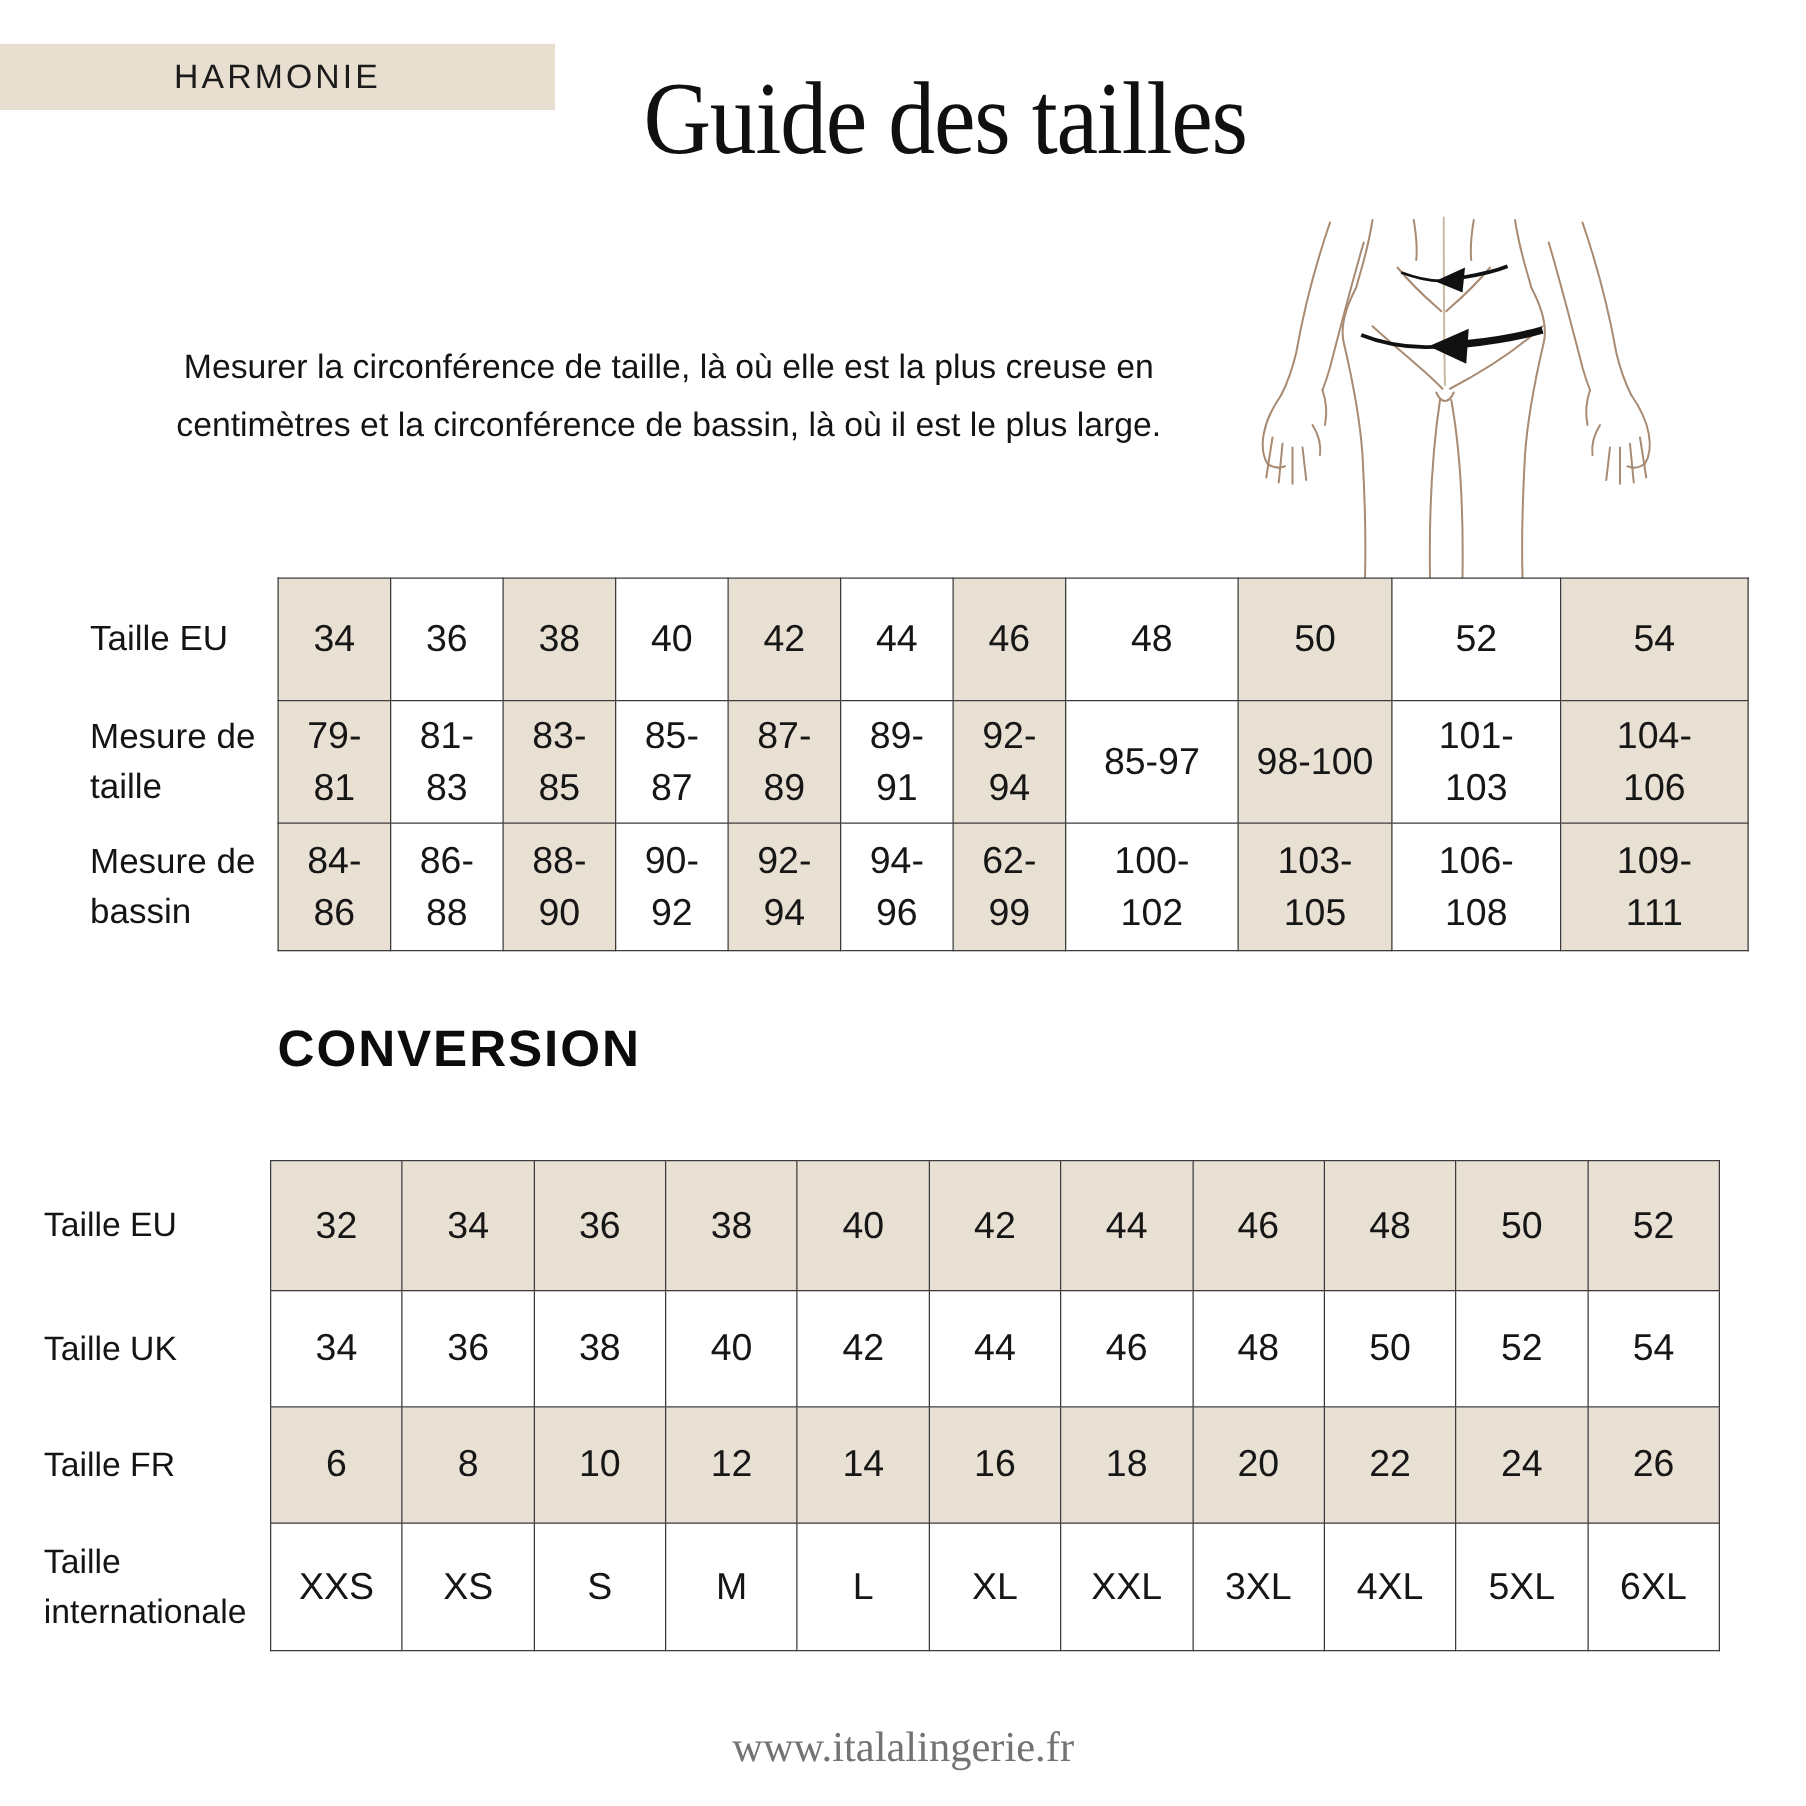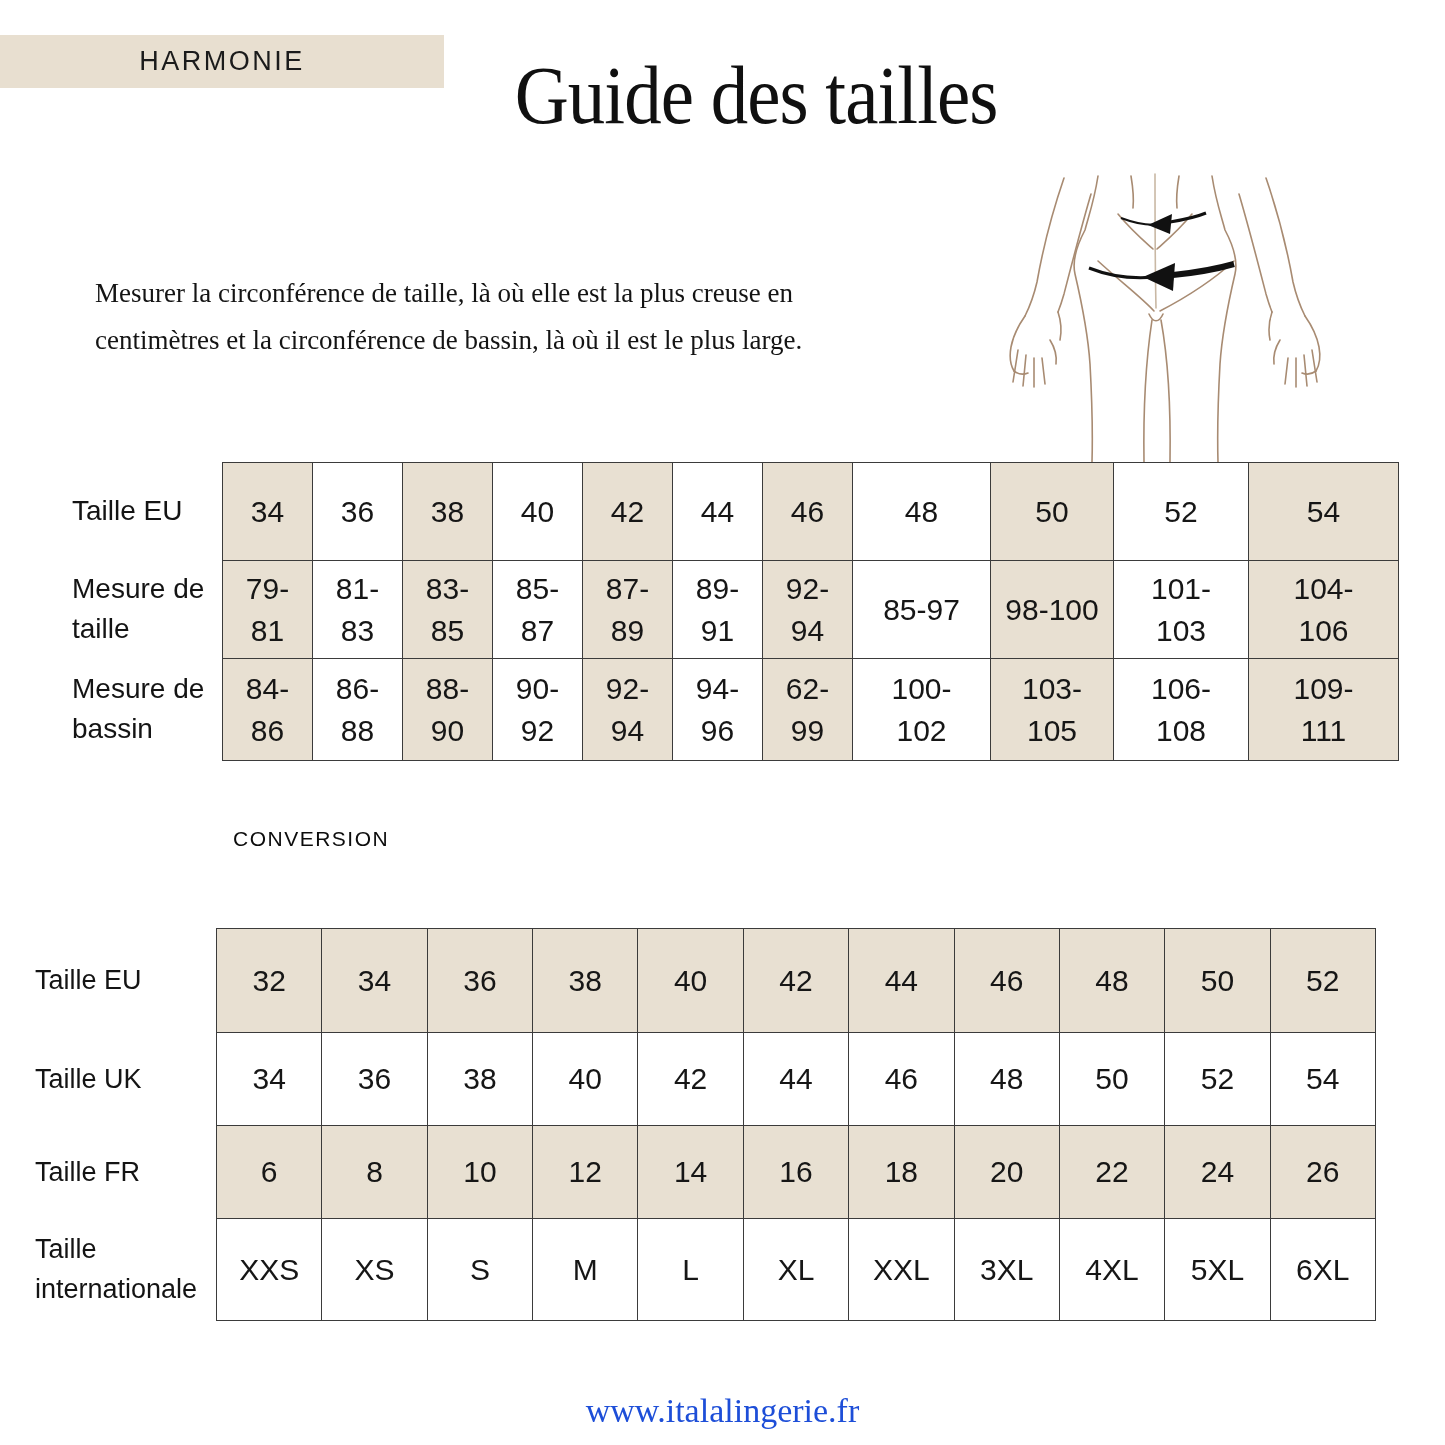--- a/index.html
+++ b/index.html
@@ -14,22 +14,22 @@
   }
   .brand-strip .brand-label{font-size:27px;letter-spacing:2.5px;color:#1b1b1b;}
   
   .title{
     position:absolute;left:0;right:0;top:50px;margin:0;text-align:center;padding-left:70px;
     font-family:"Liberation Serif",serif;font-weight:500;font-size:78px;color:#101010;
     transform:scale(0.96,1.06);letter-spacing:-1px;
   }
   
   .instructions{
-    position:absolute;left:95px;top:270px;width:880px;margin:0;
-    font-size:27px;line-height:47px;color:#141414;font-family:Liberation Serif, serif;
+    position:absolute;left:95px;top:270px;width:880px;margin:0;text-align:center;
+    font-size:27px;line-height:47px;color:#141414;
   }
   
   .figure{position:absolute;left:985px;top:168px;width:360px;height:300px;}
   
   .table-block{position:absolute;display:flex;align-items:flex-start;}
   .measure-block{left:60px;top:462px;}
   .conv-block{left:35px;top:928px;}
   .labels{display:flex;flex-direction:column;}
   .measure-labels{width:162px;padding-left:12px;box-sizing:border-box;}
   .conv-labels{width:181px;}
@@ -52,27 +52,27 @@
   td.beige{background:#e8e0d2;}
   .measure-table tr:nth-child(1){height:98px;}
   .measure-table tr:nth-child(2){height:98px;}
   .measure-table tr:nth-child(3){height:102px;}
   .conv-table tr:nth-child(1){height:104px;}
   .conv-table tr:nth-child(2){height:93px;}
   .conv-table tr:nth-child(3){height:93px;}
   .conv-table tr:nth-child(4){height:102px;}
   
   .conversion-heading{
-    position:absolute;left:222px;top:816px;margin:11px;
-    font-size:21px;font-weight:400;letter-spacing:1.5px;color:#0c0c0c;
+    position:absolute;left:222px;top:816px;margin:0;
+    font-size:41px;font-weight:700;letter-spacing:1.5px;color:#0c0c0c;
   }
   
   .footer{
     position:absolute;left:0;right:0;top:1380px;text-align:center;
-    font-family:"Liberation Serif",serif;font-size:34px;color:#1d4ed8;margin-top:12px;
+    font-family:"Liberation Serif",serif;font-size:34px;color:#737373;
   }
 </style>
 </head>
 <body>
 
 <div class="page">
 
   <div class="brand-strip">
     <span class="brand-label">HARMONIE</span>
   </div>

